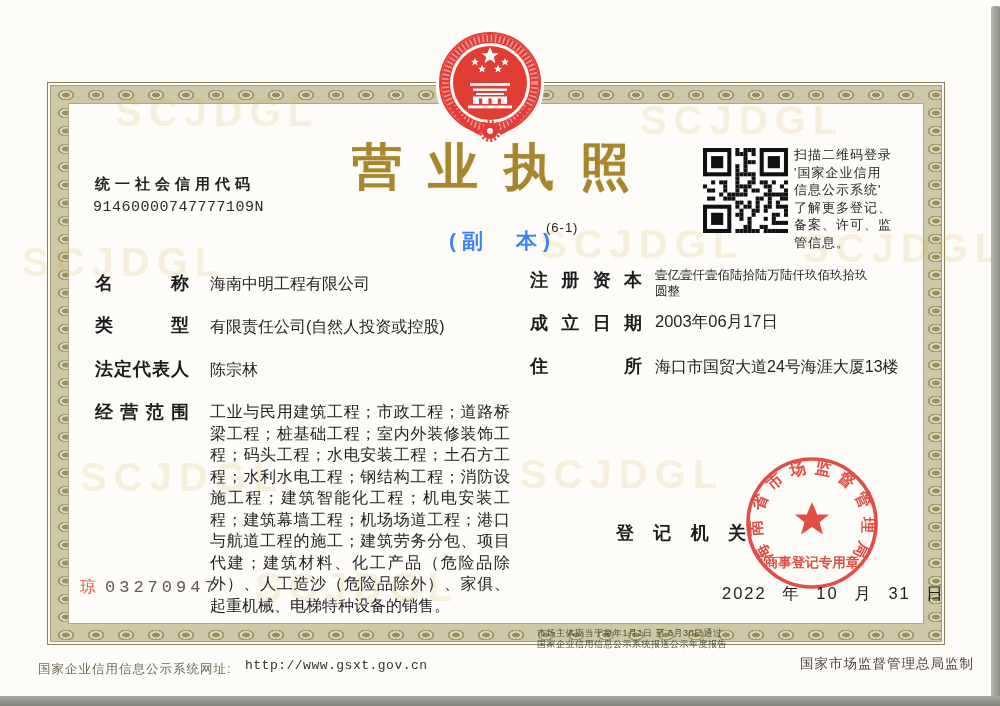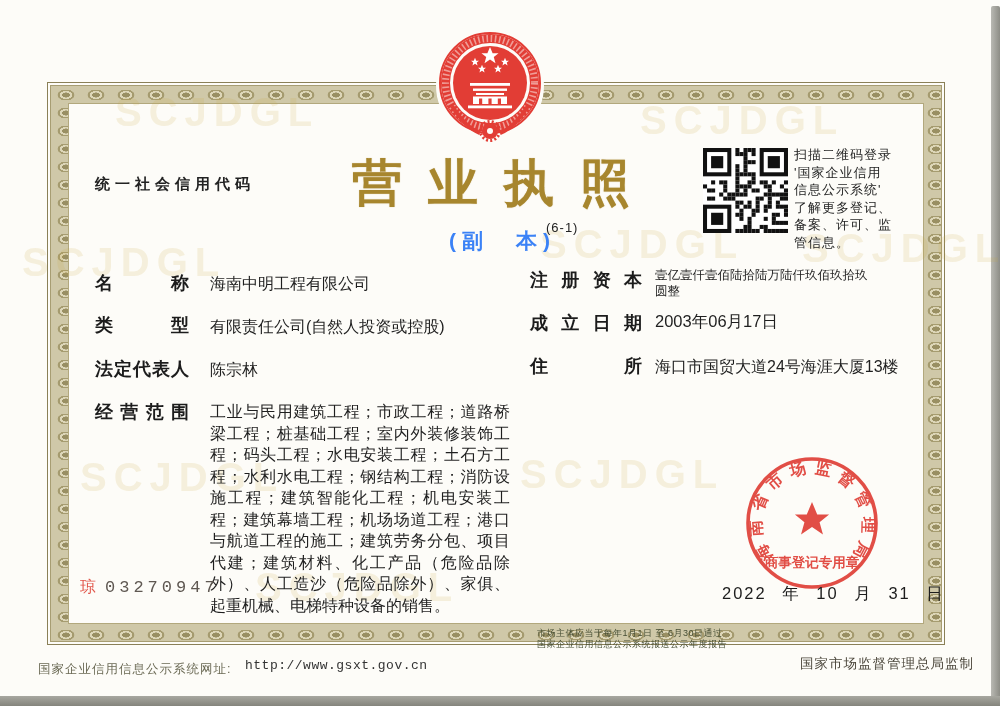--- a/index.html
+++ b/index.html
@@ -22,21 +22,21 @@
 
   
   .wm { position:absolute; font-size:40px; font-weight:bold; letter-spacing:7px; color:rgba(198,168,62,0.15); white-space:nowrap; z-index:1; }
 
   .layer { position:absolute; z-index:2; }
 
   
   .credit-label { left:95px; top:175px; font-size:15px; font-weight:bold; letter-spacing:5px; color:#222; }
   .credit-value { left:93px; top:199px; font-size:15px; font-family:"Liberation Mono","DejaVu Sans Mono",monospace; color:#2a2a2a; letter-spacing:0.5px; }
 
-  .title { left:352px; top:150px; width:300px; font-size:50px; font-weight:bold; color:#a7862e; letter-spacing:26px; white-space:nowrap; text-shadow:0 0 1px rgba(167,134,46,.6); }
+  .title { left:352px; top:134px; width:300px; font-size:50px; font-weight:bold; color:#a7862e; letter-spacing:26px; white-space:nowrap; text-shadow:0 0 1px rgba(167,134,46,.6); }
   .subtitle { left:449px; top:227px; font-size:21px; font-weight:bold; color:#3b82f6; letter-spacing:6px; white-space:nowrap; }
   .copy-index { left:546px; top:220px; font-size:13px; color:#222; letter-spacing:1px; }
 
   .emblem { left:436px; top:28px; width:108px; height:126px; }
 
   .qr-box { left:703px; top:148px; width:85px; height:85px; background:#fff; }
   .qr-caption { left:794px; top:146px; width:150px; font-size:13px; line-height:17.5px; color:#242424; white-space:pre-line; letter-spacing:1px; }
 
   
   .flabel { font-size:18px; font-weight:bold; color:#1c1c1c; text-align:justify; text-align-last:justify; }
@@ -114,20 +114,21 @@
       <rect x="61.8" y="70.5" width="3.2" height="5.5"></rect>
     </g>
     <circle cx="54" cy="103" r="8" fill="#e23d35"></circle>
     <circle cx="54" cy="103" r="9.5" fill="none" stroke="#e23d35" stroke-width="3" stroke-dasharray="2 2.2"></circle>
     <circle cx="54" cy="103" r="3" fill="#fdfcf8"></circle>
     <path d="M16 78 Q30 100 44 105" fill="none" stroke="#e23d35" stroke-width="4"></path>
     <path d="M92 78 Q78 100 64 105" fill="none" stroke="#e23d35" stroke-width="4"></path>
   </svg>
 
   <span class="layer credit-label">统一社会信用代码</span>
+  <span class="layer credit-value">91460000747777109N</span>
   <span class="layer title">营业执照</span>
   <span class="layer subtitle">(副　本)</span>
   <span class="layer copy-index">(6-1)</span>
 
   <svg class="layer qr-box" id="qr" viewBox="0 0 21 21">
       <rect x="8" y="0" width="1" height="1" fill="#111"></rect>
       <rect x="10" y="0" width="1" height="1" fill="#111"></rect>
       <rect x="11" y="0" width="1" height="1" fill="#111"></rect>
       <rect x="12" y="0" width="1" height="1" fill="#111"></rect>
       <rect x="8" y="1" width="1" height="1" fill="#111"></rect>
@@ -282,20 +283,21 @@
   <span class="layer flabel rcol cap-label">注 册 资 本</span>
   <span class="layer fvalue cap-value">壹亿壹仟壹佰陆拾陆万陆仟玖佰玖拾玖
 圆整</span>
 
   <span class="layer flabel rcol date-label">成 立 日 期</span>
   <span class="layer fvalue date-value">2003年06月17日</span>
 
   <span class="layer flabel rcol addr-label">住 所</span>
   <span class="layer fvalue addr-value">海口市国贸大道24号海涯大厦13楼</span>
 
+  <span class="layer authority-label">登 记 机 关</span>
 
   <svg class="layer seal" viewBox="0 0 154 154">
     <defs>
       <polygon id="sealstar" points="0,-10 2.9,-3.1 9.5,-3.1 4.2,1.2 6.1,8.1 0,3.9 -6.1,8.1 -4.2,1.2 -9.5,-3.1 -2.9,-3.1"></polygon>
       <path id="sealArc" d="M 37.8 108.5 A 51 51 0 1 1 116.2 108.5" fill="none"></path>
     </defs>
     <circle cx="77" cy="75" r="64" fill="none" stroke="#e0362e" stroke-width="3.6"></circle>
     <text font-size="16" font-weight="bold" fill="#e0362e" font-family="Liberation Sans,sans-serif">
       <textPath href="#sealArc" startOffset="0" textLength="228" lengthAdjust="spacing">海南省市场监督管理局</textPath>
     </text>

